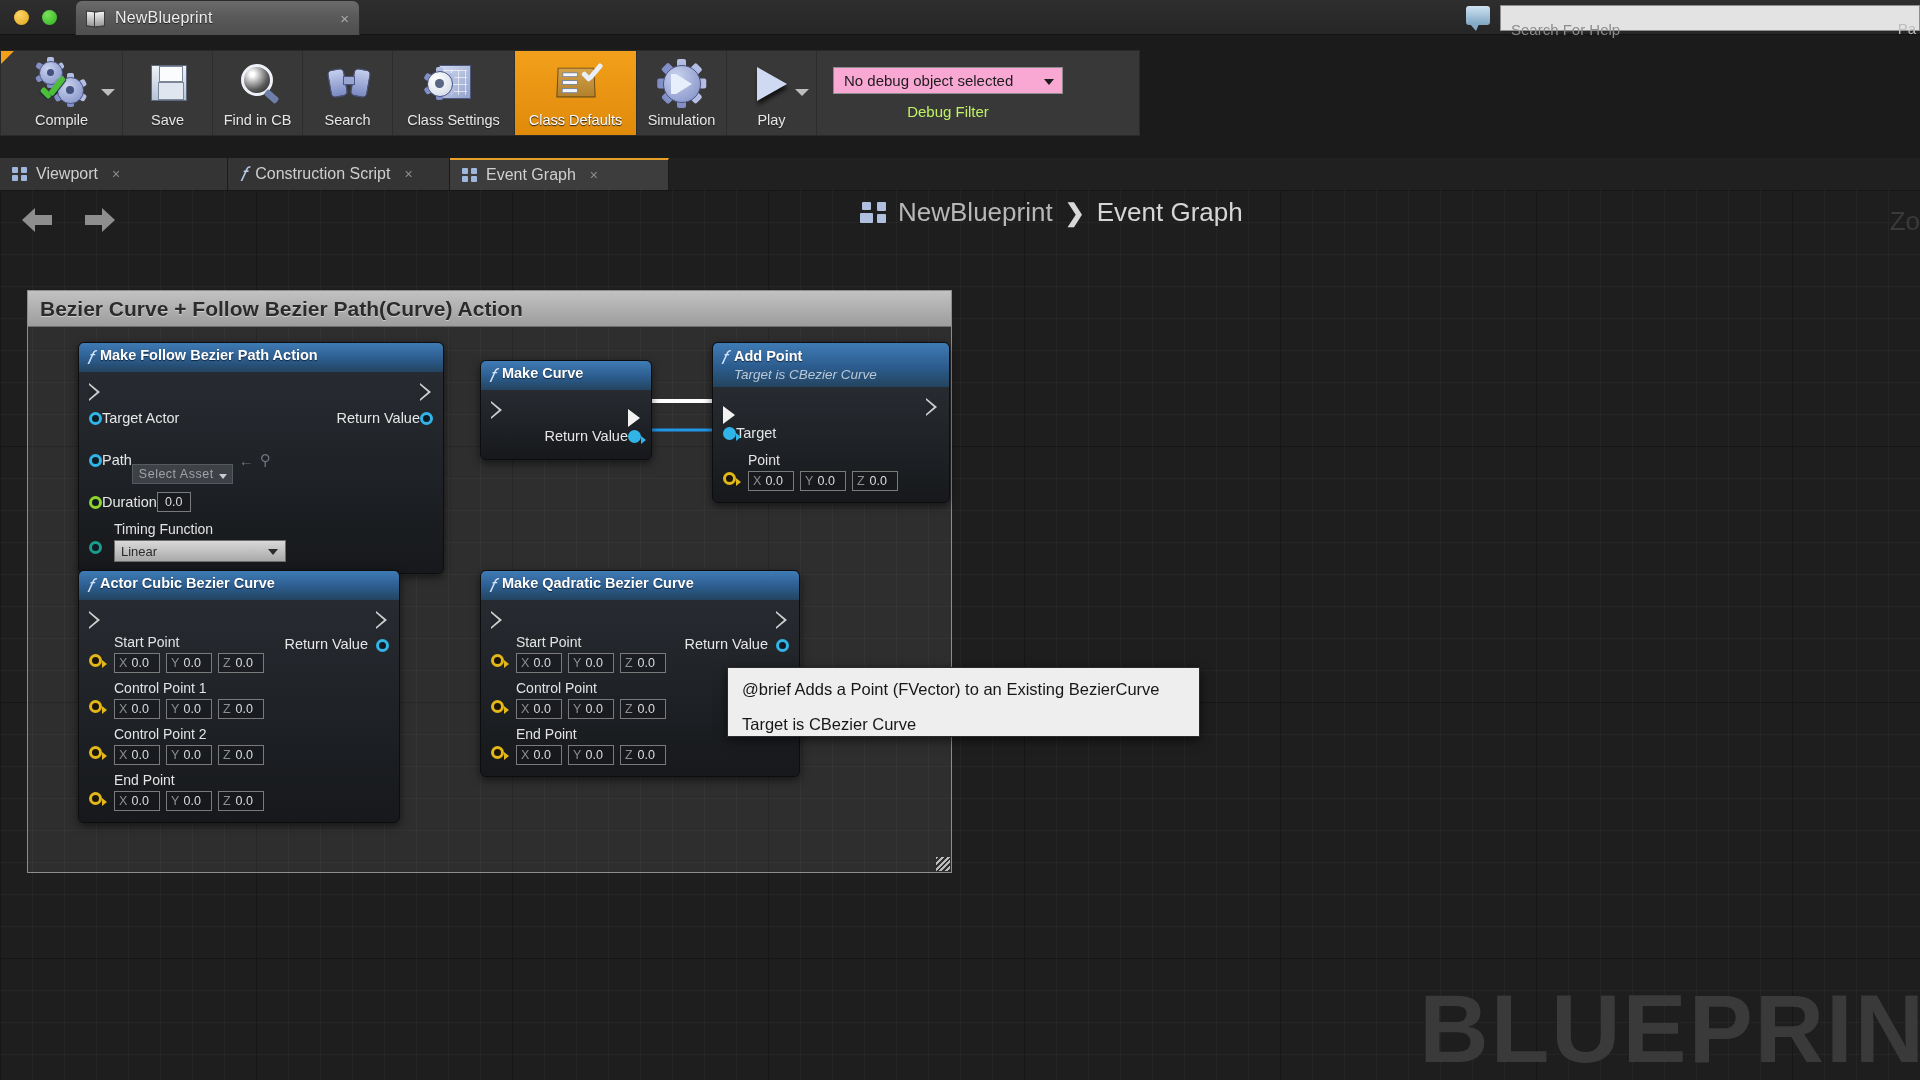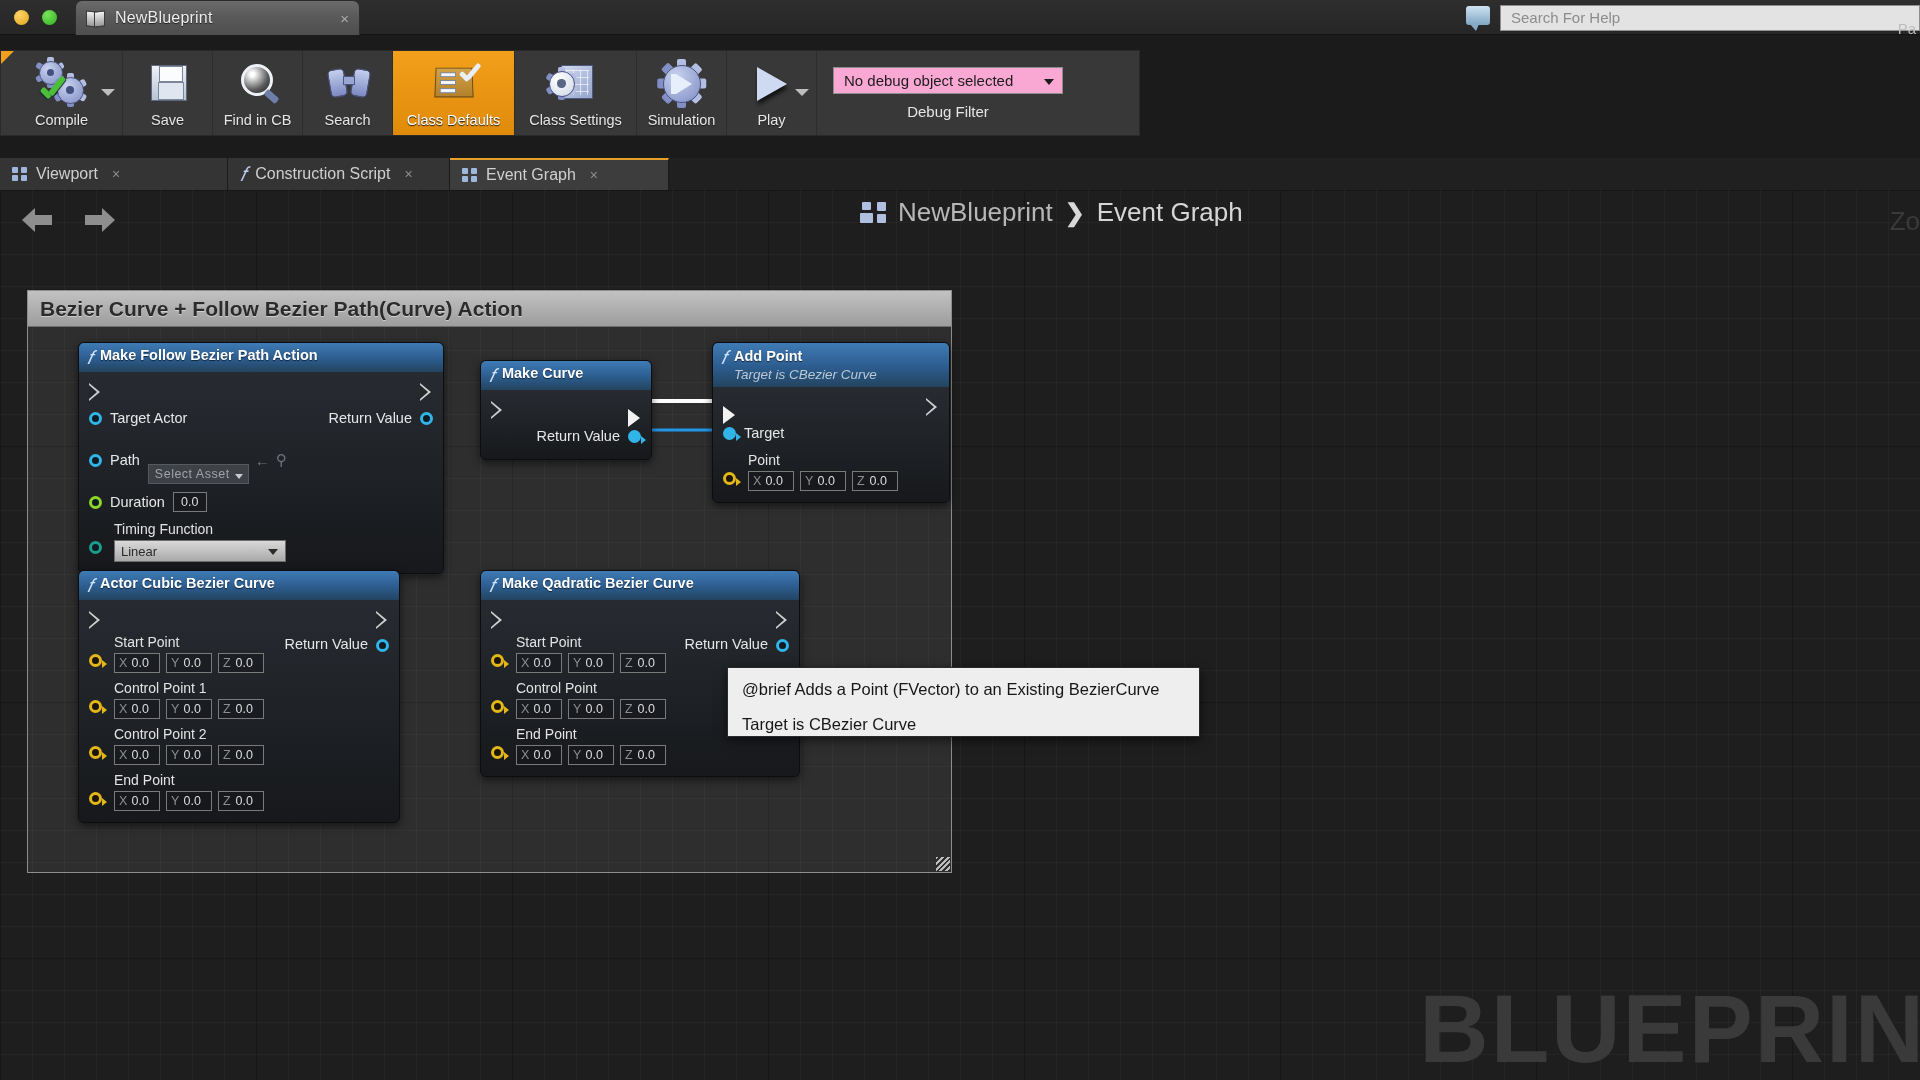--- a/index.html
+++ b/index.html
@@ -45,21 +45,21 @@
     border-radius: 3px;
   }
   .helpbubble:after {
     content: ''; position: absolute; left: 4px; bottom: -6px;
     border-left: 6px solid transparent; border-right: 3px solid transparent;
     border-top: 7px solid #87aac6;
   }
   .helpsearch {
     position: absolute; right: 0px; top: 5px; width: 420px; height: 26px;
     background: #e3e3e3; border: 1px solid #8e8e8e;
-    color: #8c8c8c; font-size: 15px; padding: 0 10px; line-height: 24px;
+    color: #8c8c8c; font-size: 15px; padding: 12px 10px; line-height: 24px;
   }
   .paLabel { position: absolute; right: 4px; top: 20px; color: #bdbdbd; font-size: 15px; }
 
   
   .toolbar {
     position: absolute; left: 0; top: 50px; width: 1140px; height: 86px;
     background: #383838; border: 1px solid #2a2a2a;
   }
   .toolbar .corner {
     position: absolute; left: 0; top: 0; width: 0; height: 0;
@@ -86,21 +86,21 @@
   .debugbox { display: flex; flex-direction: column; align-items: center; justify-content: center; padding: 0 16px; }
   .debugsel {
     background: #f9a8d4; border: 1px solid #8c8c8c; color: #1c1c1c;
     font-size: 15px; padding: 4px 24px 4px 10px; position: relative; min-width: 230px;
   }
   .debugsel:after {
     content: ''; position: absolute; right: 8px; top: 11px;
     border-left: 5px solid transparent; border-right: 5px solid transparent;
     border-top: 6px solid #1c1c1c;
   }
-  .debuglabel { color: #e5e5e5; font-size: 15px; margin-top: 9px; }
+  .debuglabel { color: #bef264; font-size: 15px; margin-top: 9px; }
 
   
   .gear { position: absolute; border-radius: 50%; }
   .gear .body { position:absolute; inset:0; border-radius:50%; background: radial-gradient(circle at 35% 30%, #c9d2ee, #7e8cc4); border:1px solid #4a5480;}
   .gear .hub { position:absolute; left:50%; top:50%; width:32%; height:32%; margin:-16% 0 0 -16%; border-radius:50%; background:#44507e;}
   .gear .t { position:absolute; left:50%; top:-14%; width:26%; height:128%; margin-left:-13%; background: linear-gradient(to bottom,#b7c1e6,#7e8cc4); border-radius:2px; }
 
   .floppy { position:absolute; left:8px; top:4px; width:36px; height:36px; background: linear-gradient(to bottom,#eef2f8,#b7c4d6); border:1px solid #5d6a7d; }
   .floppy:before { content:''; position:absolute; left:7px; top:0; width:22px; height:14px; background:#fbfcfe; border:1px solid #7b8798; }
   .floppy:after  { content:''; position:absolute; left:6px; bottom:0; width:24px; height:16px; background:#dfe6ef; border:1px solid #7b8798; }
@@ -223,21 +223,21 @@
   .exec { width: 0; height: 0; border-top: 9px solid transparent; border-bottom: 9px solid transparent; }
   .exec.hollow { width:13px; height:17px; border:none; position:relative; }
   .exec.hollow:before { content:''; position:absolute; inset:0;
      border-top: 9px solid transparent; border-bottom: 9px solid transparent; border-left: 11px solid #cfcfcf; }
   .exec.hollow:after { content:''; position:absolute; left:0; top:2px;
      border-top: 7px solid transparent; border-bottom: 7px solid transparent; border-left: 8px solid #23262b; }
   .exec.filled { width:13px; height:18px; position:relative; }
   .exec.filled:before { content:''; position:absolute; inset:0;
      border-top: 9px solid transparent; border-bottom: 9px solid transparent; border-left: 12px solid #f2f2f2; }
 
-  .pinrow { display:flex; align-items:center; gap: 8px; min-height: 24px; }
+  .pinrow { display:flex; align-items:center; min-height: 24px; }
   .pin { width: 13px; height: 13px; border-radius: 50%; flex: none; position: relative; }
   .pin.obj   { background: #0f1a22; border: 3px solid #31b5e8; }
   .pin.objf  { background: #31b5e8; border: 3px solid #31b5e8; }
   .pin.float { background: #0f1a22; border: 3px solid #8fd62a; }
   .pin.enum  { background: #0f1a22; border: 3px solid #1c9c8c; }
   .pin.struct{ background: #1a1508; border: 3px solid #e3b718; }
   .pin.struct:after { content:''; position:absolute; right:-8px; top:3px;
      border-top:4px solid transparent; border-bottom:4px solid transparent; border-left:5px solid #e3b718; }
   .pin.objf:after { content:''; position:absolute; right:-8px; top:3px;
      border-top:4px solid transparent; border-bottom:4px solid transparent; border-left:5px solid #31b5e8; }
@@ -343,48 +343,48 @@
         <div class="tbicon">
             <span class="binocs">
               <span class="bl"></span>
               <span class="br"></span>
               <span class="bridge"></span>
             </span>
           </div>
         <span class="lbl">Search</span>
       </div>
 
-      <div class="tbitem wide active">
-        <div class="tbicon">
-          <span class="clipboard">
-            <span class="ln" style="top:4px"></span>
-              <span class="ln" style="top:12px"></span>
-              <span class="ln" style="top:20px"></span>
-          </span>
-          <span class="checkmark"></span>
-        </div>
-        <span class="lbl">Class Defaults</span>
-      </div>
-
       <div class="tbitem wide">
         <div class="tbicon">
           <span class="sheet">
               <span class="grid"></span>
             </span>
           <span class="gear" style="left:-2px;top:10px;width:26px;height:26px;">
             <span class="t" style="transform:rotate(0deg)"></span>
               <span class="t" style="transform:rotate(60deg)"></span>
               <span class="t" style="transform:rotate(120deg)"></span>
             <span class="body" style="background:radial-gradient(circle at 35% 30%,#ffffff,#cdd6e6)"></span>
               <span class="hub" style="background:#5a6684"></span>
           </span>
         </div>
         <span class="lbl">Class Settings</span>
       </div>
 
+      <div class="tbitem wide active">
+        <div class="tbicon">
+          <span class="clipboard">
+            <span class="ln" style="top:4px"></span>
+              <span class="ln" style="top:12px"></span>
+              <span class="ln" style="top:20px"></span>
+          </span>
+          <span class="checkmark"></span>
+        </div>
+        <span class="lbl">Class Defaults</span>
+      </div>
+
       <div class="tbitem">
         <div class="tbicon">
           <span class="gear" style="left:6px;top:4px;width:38px;height:38px;">
             <span class="t" style="transform:rotate(0deg)"></span>
               <span class="t" style="transform:rotate(45deg)"></span>
             <span class="t" style="transform:rotate(90deg)"></span>
               <span class="t" style="transform:rotate(135deg)"></span>
             <span class="body"></span>
           </span>
           <span style="position:absolute;left:19px;top:13px;width:0;height:0;border-top:10px solid transparent;border-bottom:10px solid transparent;border-left:16px solid #e7eefc;"></span>

